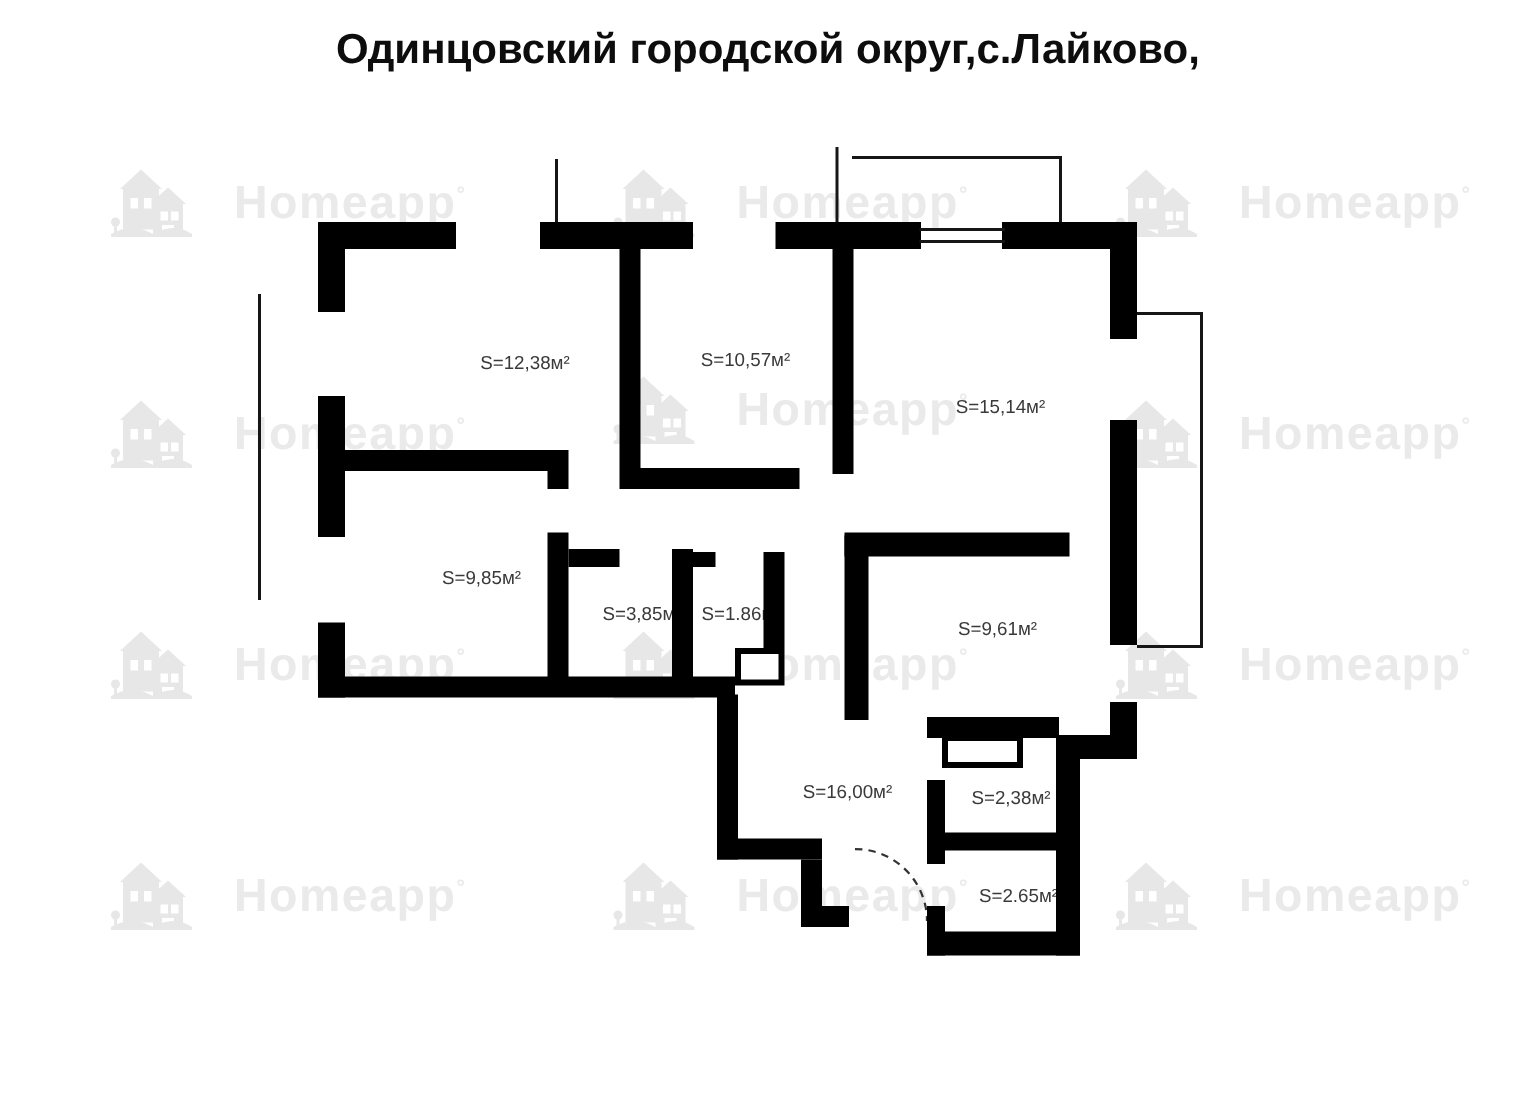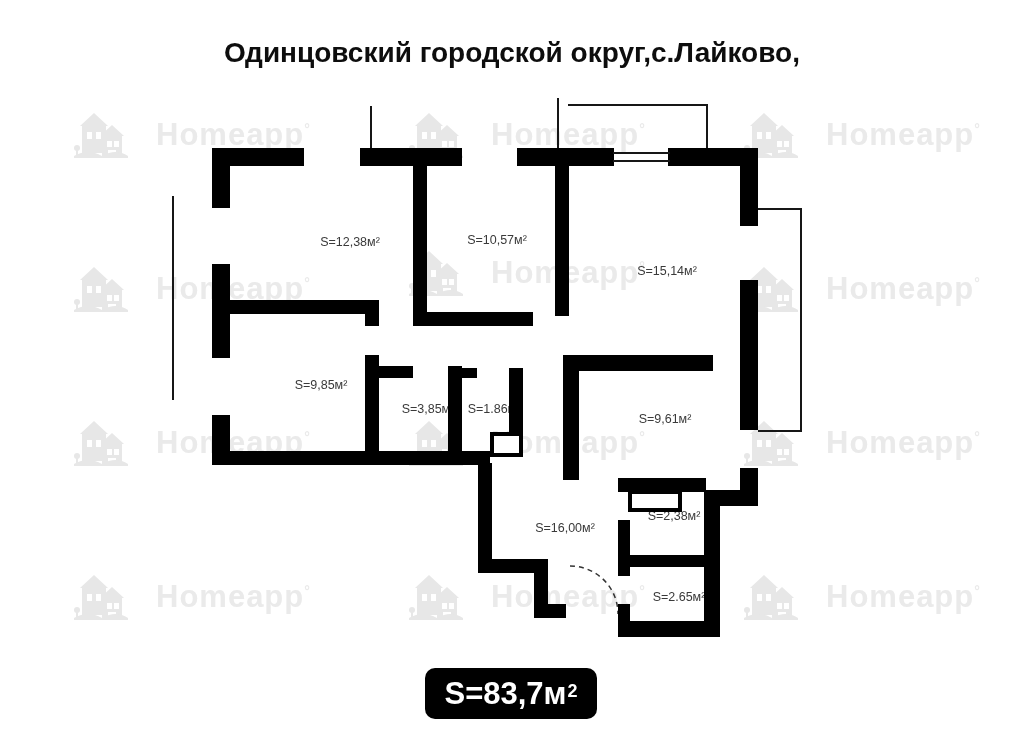--- a/index.html
+++ b/index.html
@@ -2,21 +2,21 @@
 <html><head>
 <meta charset="utf-8">
 <style>
   html,body{margin:0;padding:0;background:#fff;}
   .canvas{
     position:relative;width:1024px;height:731px;background:#fff;overflow:hidden;
     font-family:"Liberation Sans",sans-serif;
   }
   .title{
     position:absolute;top:14px;left:0;width:100%;text-align:center;
-    font-size:28px;line-height:37px;font-weight:700;color:#0d0d0d;letter-spacing:0;margin-top:20px;
+    font-size:28px;line-height:37px;font-weight:700;color:#0d0d0d;letter-spacing:0;
   }
   
   .wm{position:absolute;display:flex;align-items:center;gap:26px;pointer-events:none;}
   .wm-text{font-size:31px;font-weight:700;color:var(--wm,#eaeaea);letter-spacing:1px;}
   .wm-text sup{font-size:14px;}
   
   .wall{position:absolute;background:var(--wall,#000);}
   .tline{position:absolute;background:#161616;}
   .duct{position:absolute;background:#fff;border:4px solid var(--wall,#000);box-sizing:border-box;}
   .room-label{
@@ -276,21 +276,21 @@
   <div id="plan">
 
     <div class="room-label" style="left:350px;top:242px">S=12,38м²</div>
     <div class="room-label" style="left:497px;top:240px">S=10,57м²</div>
     <div class="room-label" style="left:667px;top:271px">S=15,14м²</div>
     <div class="room-label" style="left:321px;top:385px">S=9,85м²</div>
     <div class="room-label" style="left:428px;top:409px">S=3,85м²</div>
     <div class="room-label" style="left:494px;top:409px">S=1.86м²</div>
     <div class="room-label" style="left:665px;top:419px">S=9,61м²</div>
     <div class="room-label" style="left:565px;top:528px">S=16,00м²</div>
-    <div class="room-label" style="left:674px;top:516px">S=2,38м²</div>
+    <div class="room-label" style="left:674px;top:532px">S=2,38м²</div>
     <div class="room-label" style="left:679px;top:597px">S=2.65м²</div>
 
     <svg class="arc-svg">
       <path d="M 570 566 A 48 48 0 0 1 618 614" fill="none" stroke="#333" stroke-width="1.5" stroke-dasharray="5 4"></path>
     </svg>
   <div class="wall" style="left: 212px; top: 148px; width: 92px; height: 18px;"></div>
       <div class="wall" style="left: 360px; top: 148px; width: 102px; height: 18px;"></div>
       <div class="wall" style="left: 517px; top: 148px; width: 97px; height: 18px;"></div>
       <div class="wall" style="left: 668px; top: 148px; width: 90px; height: 18px;"></div>
       <div class="wall" style="left: 212px; top: 148px; width: 18px; height: 60px;"></div>
@@ -331,18 +331,14 @@
       <div class="tline" style="left: 706px; top: 104px; width: 2px; height: 44px;"></div>
       <div class="tline" style="left: 613px; top: 152px; width: 57px; height: 2px;"></div>
       <div class="tline" style="left: 613px; top: 160px; width: 57px; height: 2px;"></div>
       <div class="tline" style="left: 758px; top: 208px; width: 44px; height: 2px;"></div>
       <div class="tline" style="left: 800px; top: 208px; width: 2px; height: 224px;"></div>
       <div class="tline" style="left: 758px; top: 430px; width: 44px; height: 2px;"></div>
       <div class="duct" style="left: 490px; top: 432px; width: 33px; height: 25px;"></div>
       <div class="duct" style="left: 628px; top: 490px; width: 54px; height: 22px;"></div>
     </div>
 
-  <div class="total">
-    <span>S=83,7м</span>
-      <sup>2</sup>
-  </div>
 
 </div>
 
 </body></html>

